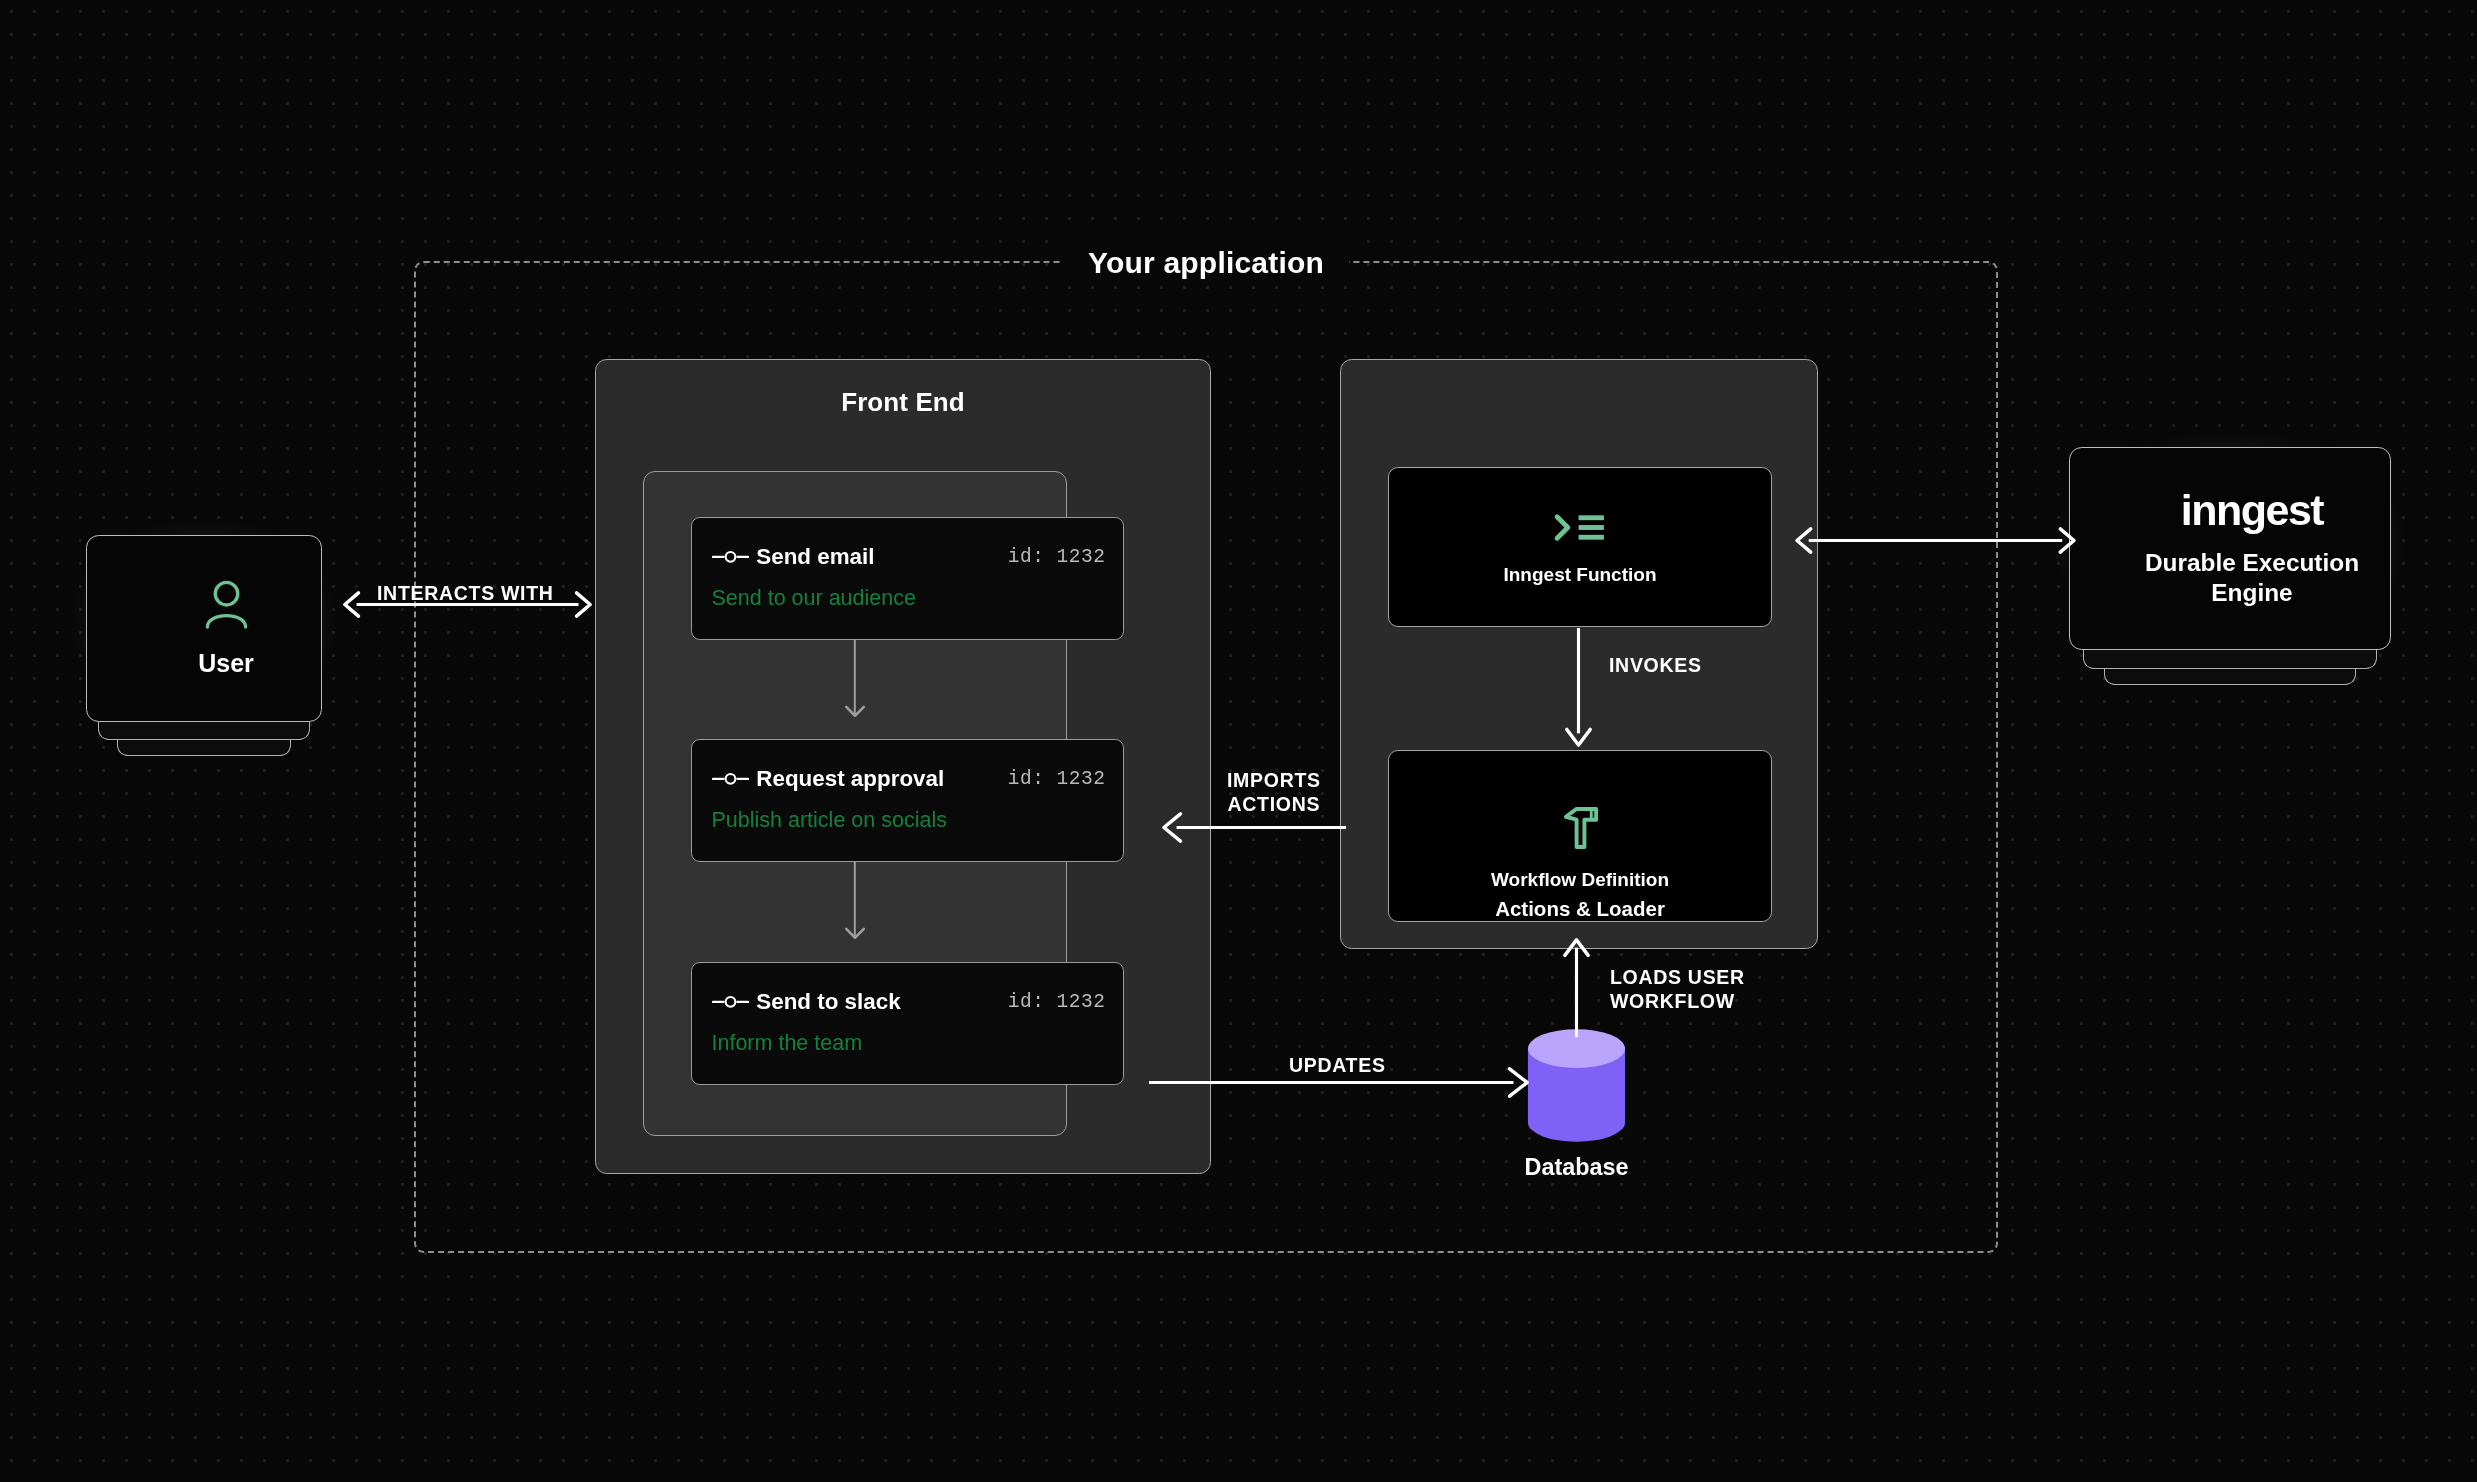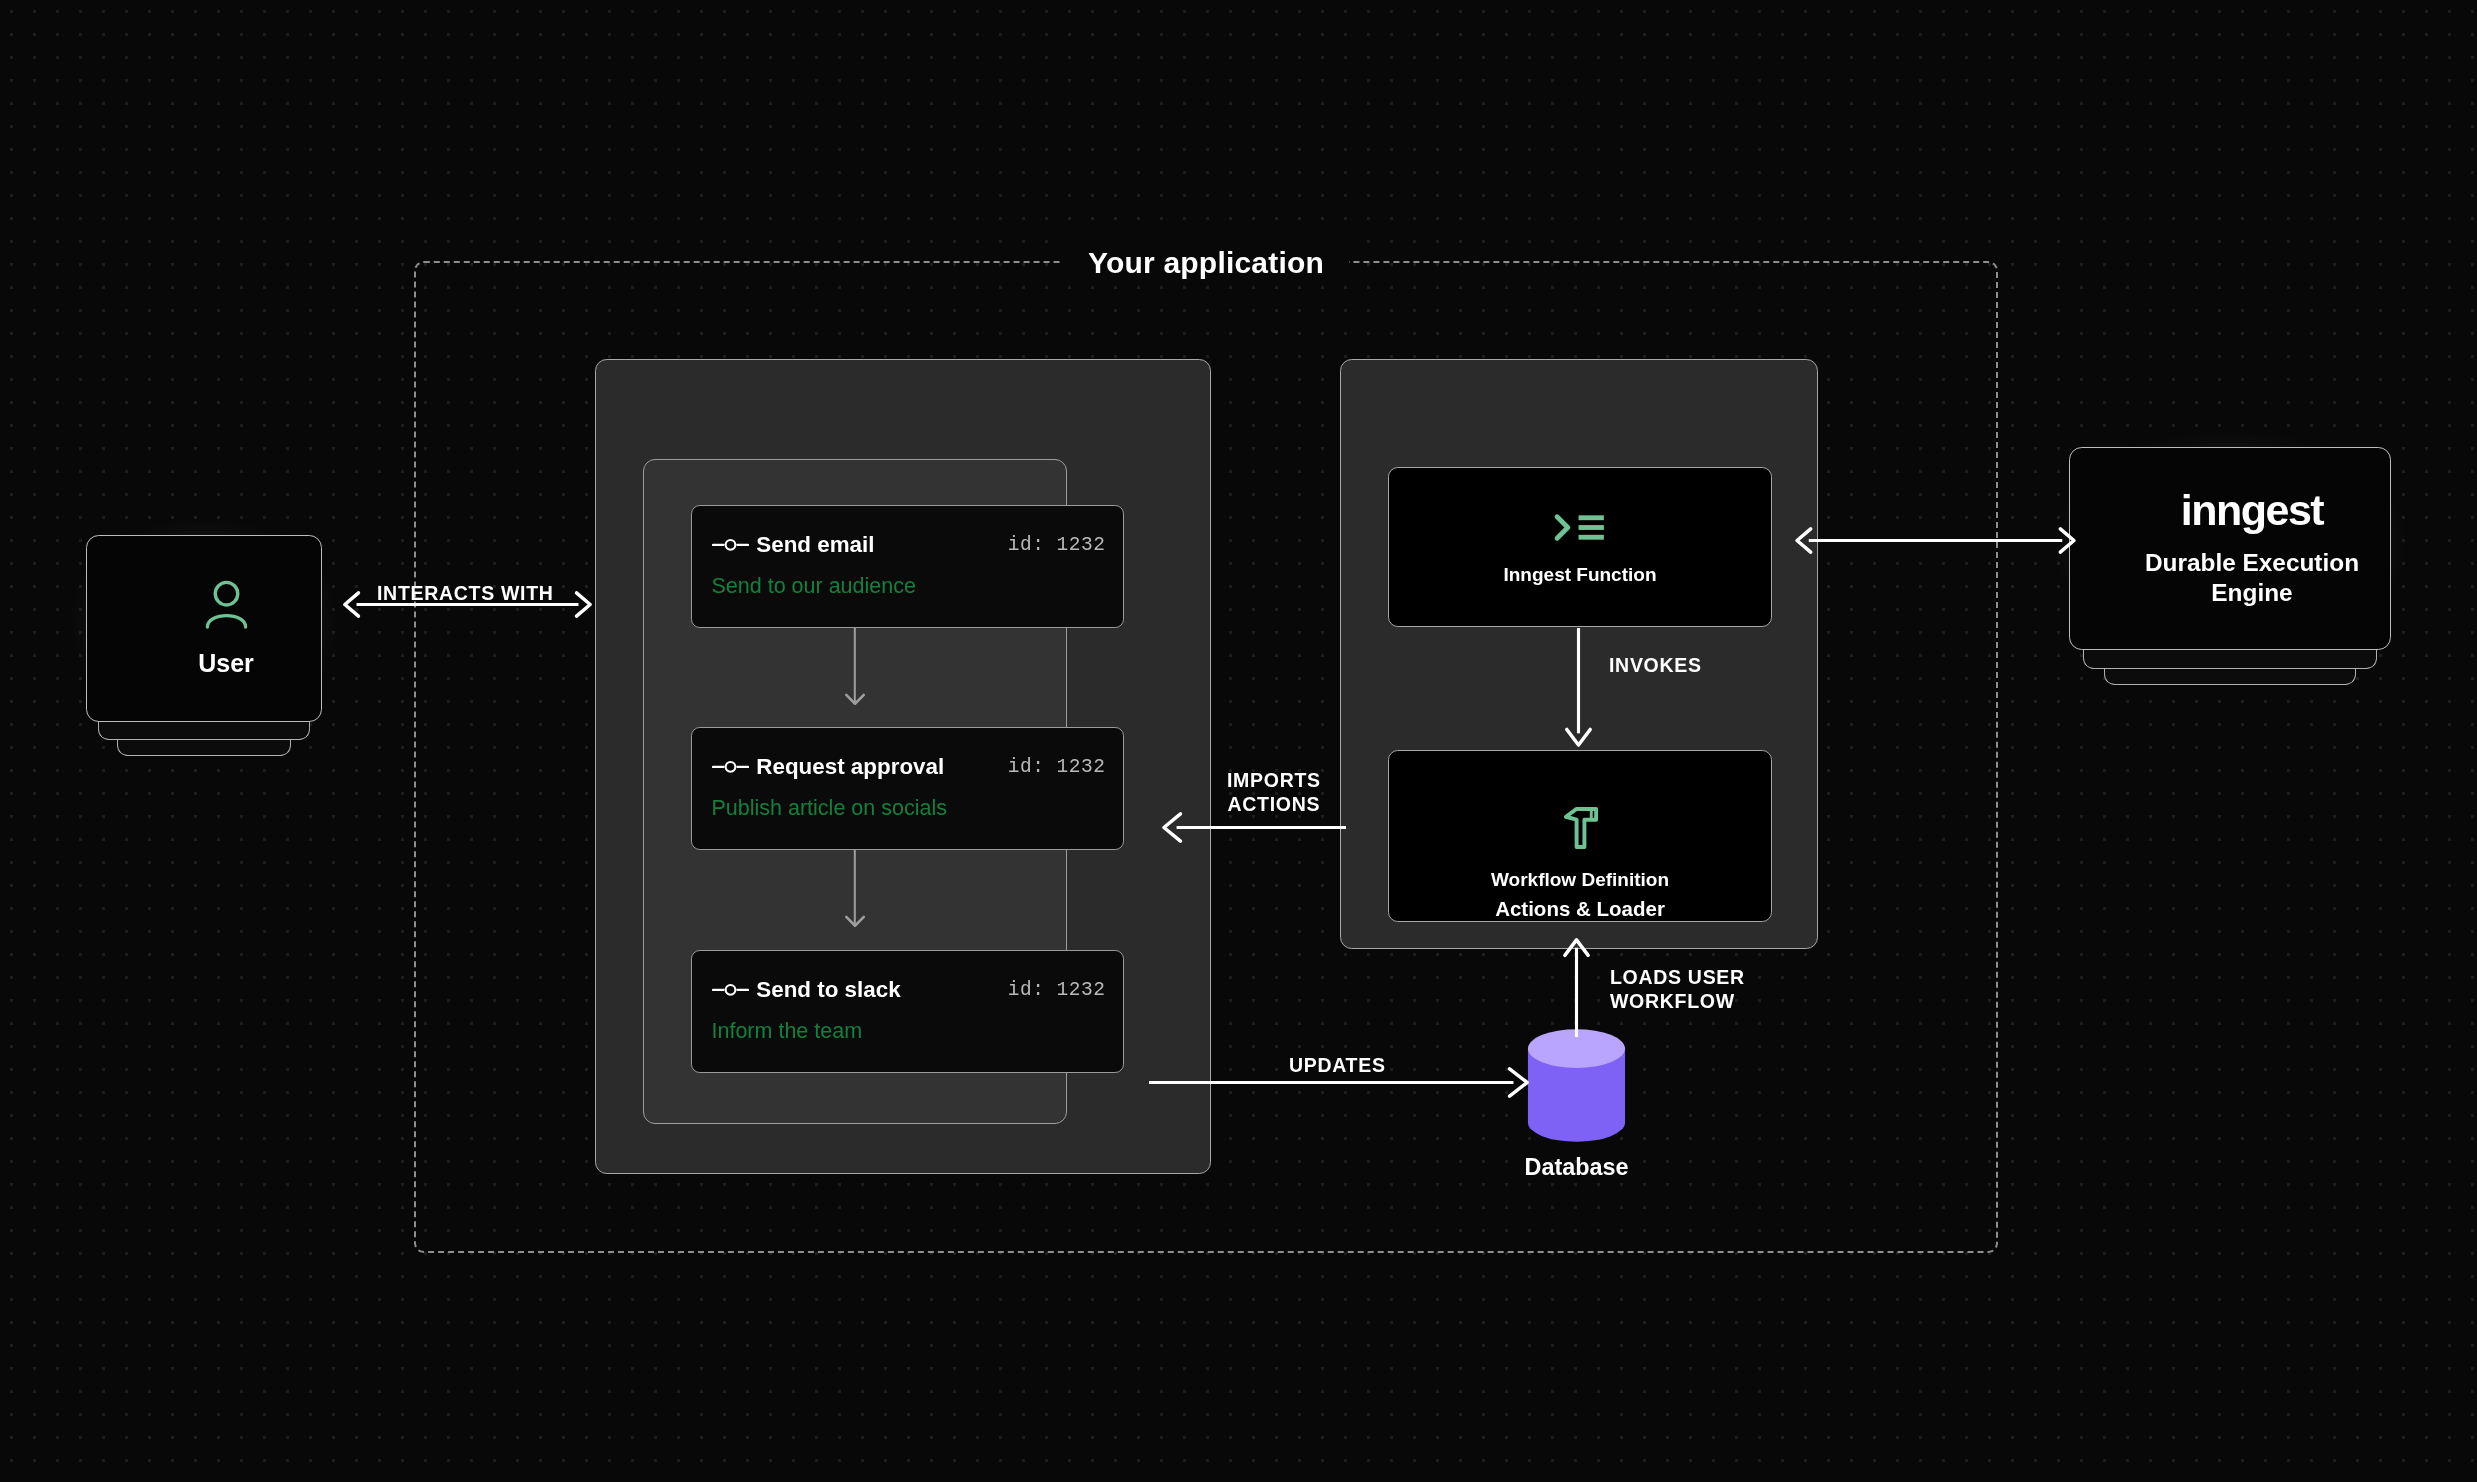--- a/index.html
+++ b/index.html
@@ -35,21 +35,21 @@
     border-radius:11.7px;
   }
   .panel-title{
     position:absolute; left:0; right:0; top:27px; text-align:center;
     font-size:26px; font-weight:700; color:#fff; letter-spacing:0.1px;
   }
 
   
   #front-end{ left:595px; top:359px; width:616px; height:815px; }
   .inner-well{
-    position:absolute; left:47px; top:99px; width:424px; height:665px;
+    position:absolute; left:47px; top:111px; width:424px; height:665px;
     background:#333333; border:1.8px solid #9d9d9d; border-radius:12px;
   }
 
   
   .step-card{
     position:absolute; left:47px; width:433px; height:123px;
     background:#0a0a0a; border:1.5px solid #9b9b9b; border-radius:8.8px;
   }
   #step-0{ top:45px; }
   #step-1{ top:267px; }
@@ -177,20 +177,21 @@
     <div class="stack-layer l2"></div>
     <div class="stack-layer l1"></div>
     <div class="stack-main">
       <span class="inngest-wordmark">inngest</span>
       <span class="inngest-sub">Durable Execution
 Engine</span>
     </div>
   </div>
 
   <div class="panel" id="front-end">
+    <div class="panel-title">Front End</div>
     <div class="inner-well">
 
       <div class="step-card" id="step-0">
         <div class="step-head">
           <span class="node-icon">
             <svg width="37" height="13.7" viewBox="0 0 38 14">
               <line x1="1" y1="7" x2="12" y2="7" stroke="#ffffff" stroke-width="2.2" stroke-linecap="round"></line>
               <line x1="26" y1="7" x2="37" y2="7" stroke="#ffffff" stroke-width="2.2" stroke-linecap="round"></line>
               <circle cx="19" cy="7" r="5" fill="none" stroke="#ffffff" stroke-width="2.2"></circle>
             </svg>

